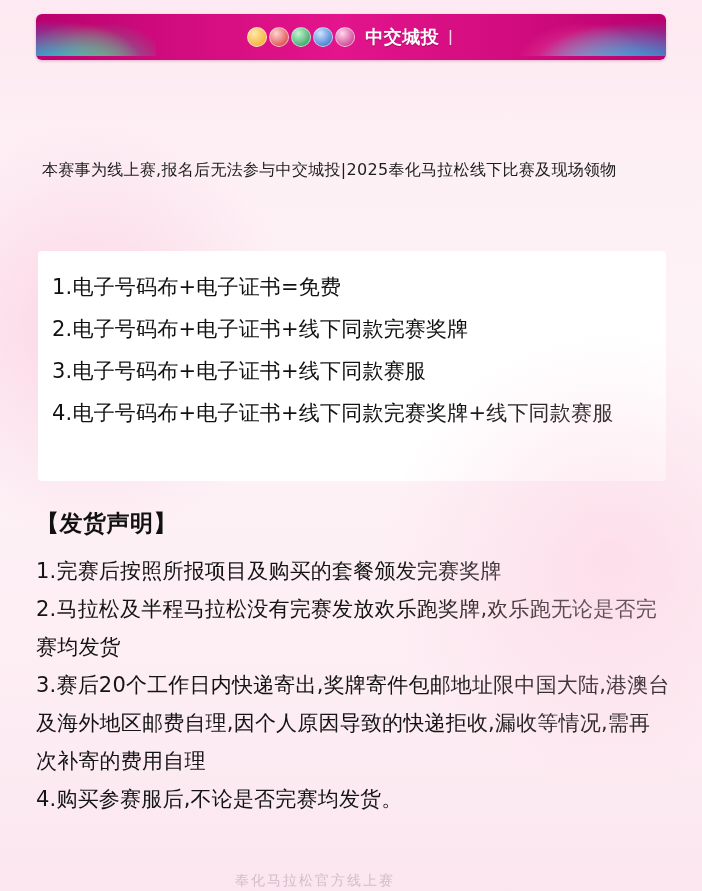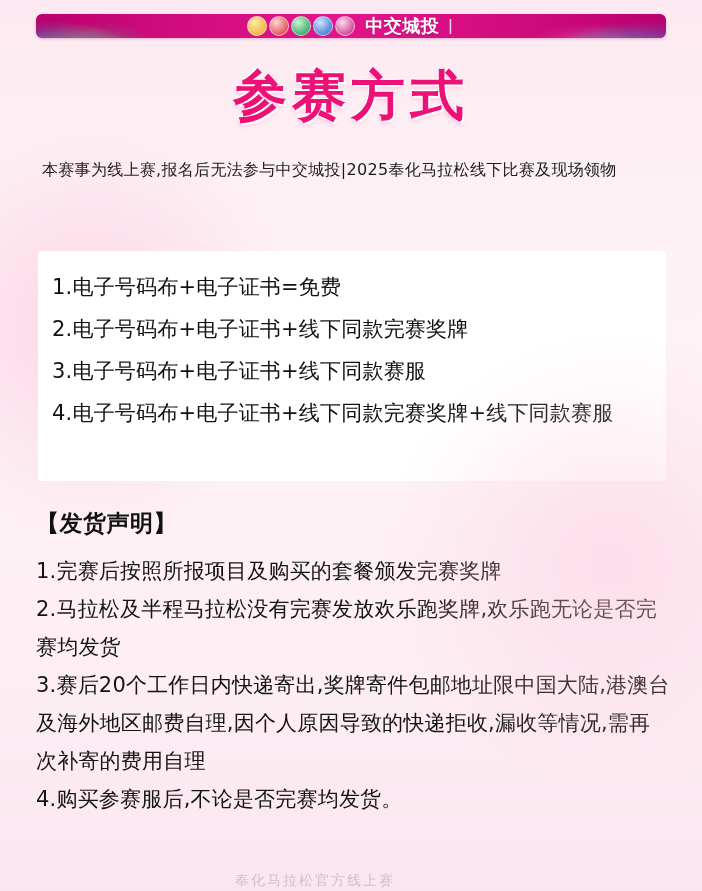--- a/index.html
+++ b/index.html
@@ -42,21 +42,21 @@
     background: radial-gradient(circle, rgba(252,200,220,0.45) 0%, rgba(252,200,220,0) 70%);
     pointer-events: none;
   }
 
   
   .banner {
     position: absolute;
     left: 36px;
     top: 14px;
     width: 630px;
-    height: 24px;
+    height: 46px;
     border-radius: 6px;
     background: linear-gradient(90deg, #b9006e 0%, #d10c7e 22%, #e3148c 48%, #d10c7e 76%, #b9006e 100%);
     overflow: hidden;
     box-shadow: 0 1px 3px rgba(120,0,70,0.25);
   }
   .banner-wave-left {
     position: absolute;
     left: 0;
     top: 0;
     width: 120px;
@@ -224,21 +224,20 @@
         <span class="logo-dot l2"></span>
         <span class="logo-dot l3"></span>
         <span class="logo-dot l4"></span>
         <span class="logo-dot l5"></span>
       </span>
       <span class="banner-text">中交城投</span>
       <span class="banner-sep">|</span>
     </div>
   </div>
 
-  <div class="title">参赛方式</div>
 
   <div class="intro">本赛事为线上赛,报名后无法参与中交城投|2025奉化马拉松线下比赛及现场领物</div>
 
   <div class="options-card"></div>
   <div class="options-list">
     <div class="opt">1.电子号码布+电子证书=免费</div>
     <div class="opt">2.电子号码布+电子证书+线下同款完赛奖牌</div>
     <div class="opt">3.电子号码布+电子证书+线下同款赛服</div>
     <div class="opt">4.电子号码布+电子证书+线下同款完赛奖牌+线下同款赛服</div>
   </div>

